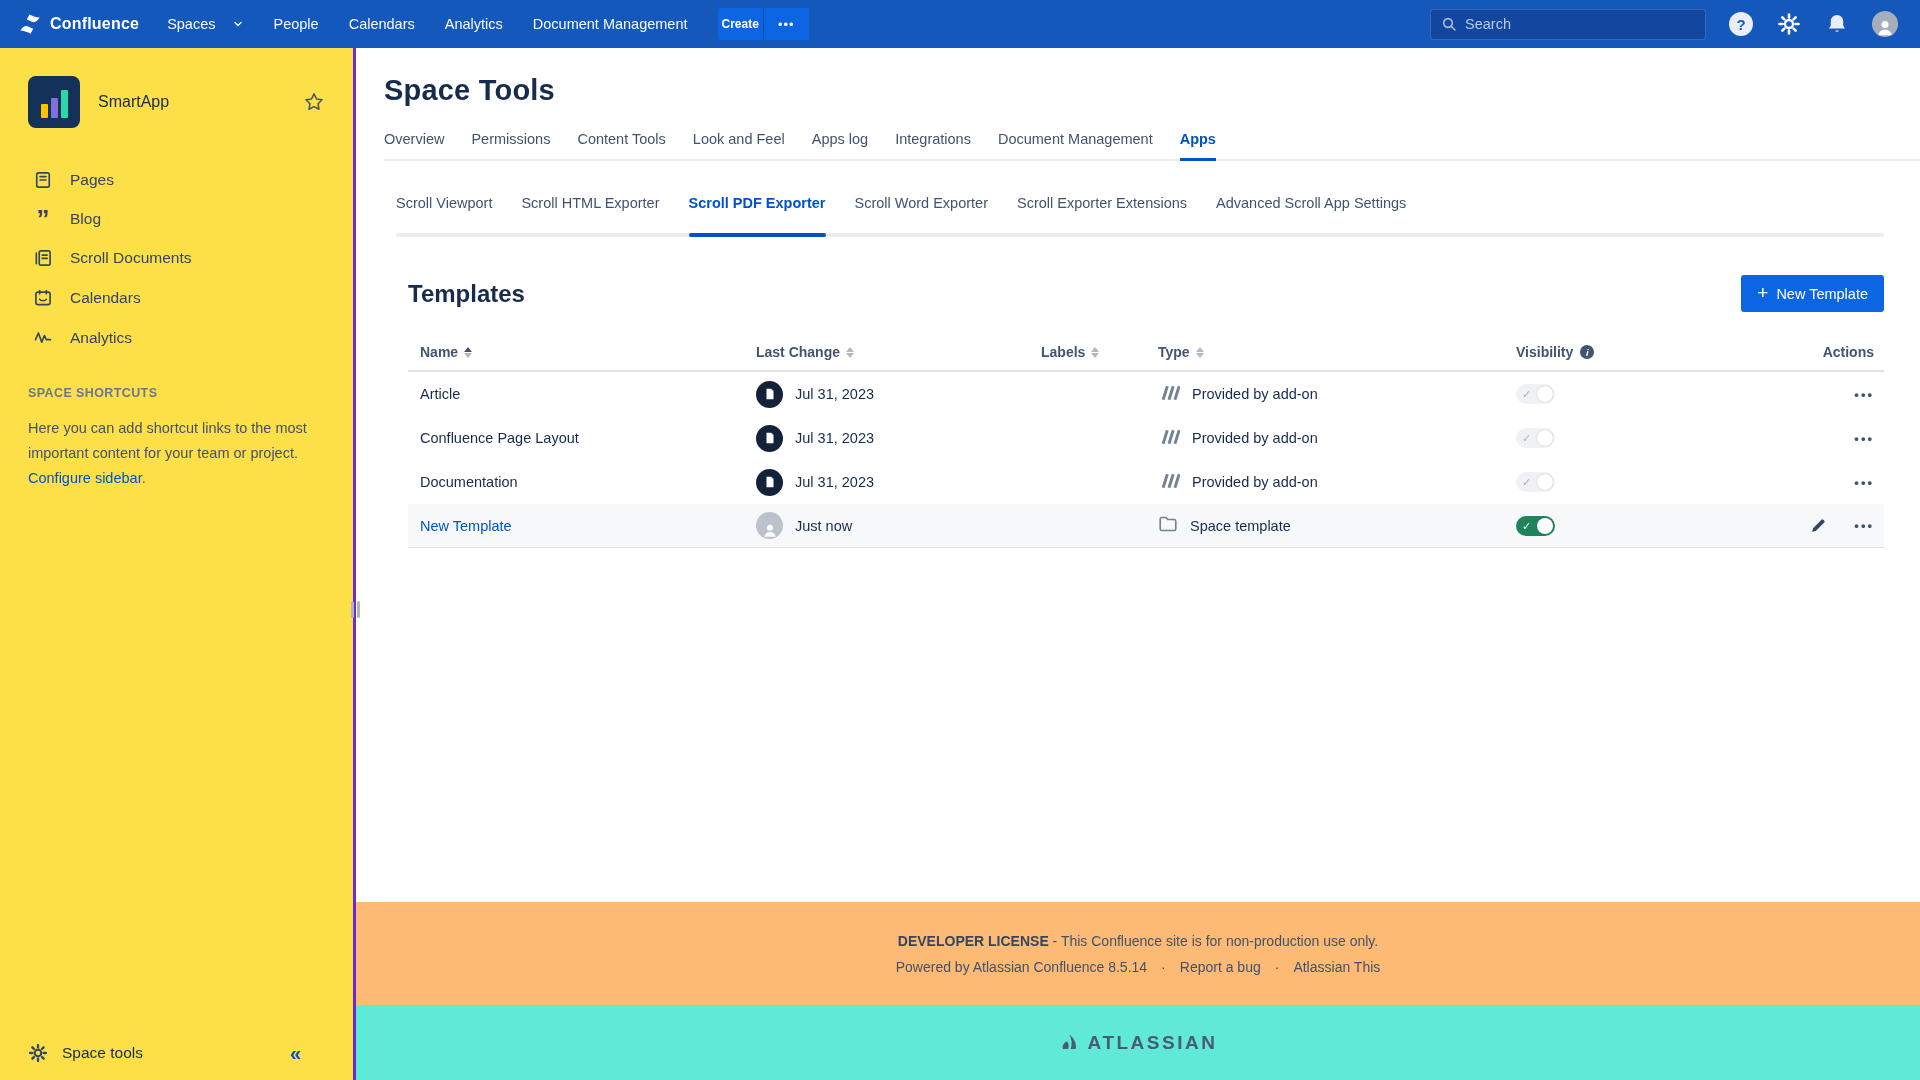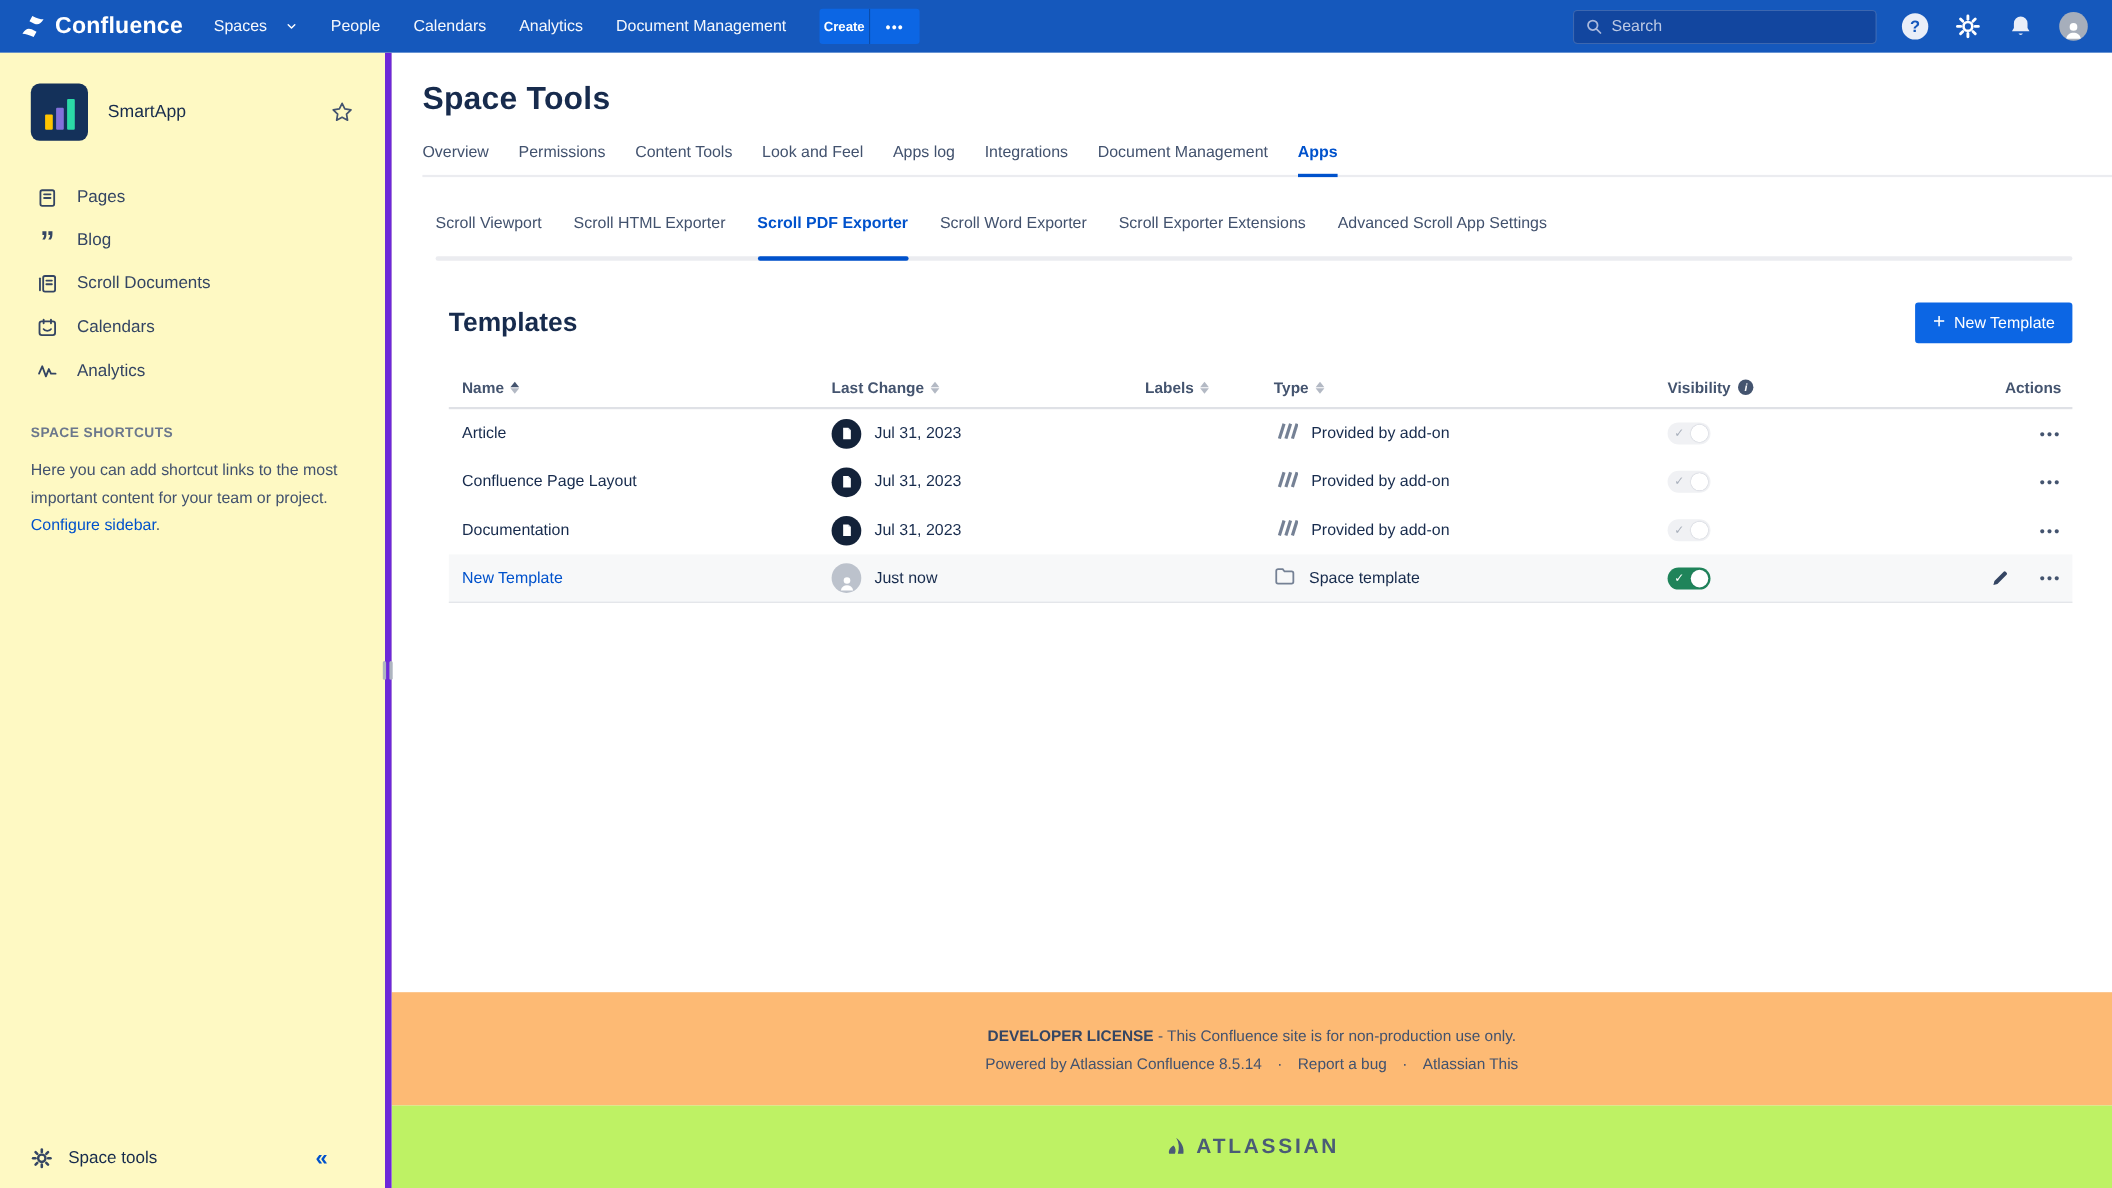--- a/index.html
+++ b/index.html
@@ -3,39 +3,39 @@
 <meta charset="utf-8">
 <style>
   * { margin:0; padding:0; box-sizing:border-box; }
   html,body { width:1920px; height:1080px; overflow:hidden; }
   body { font-family:"Liberation Sans","DejaVu Sans",sans-serif; color:#172B4D; background:#fff; }
   .page { width:1920px; height:1080px; display:flex; flex-direction:column; }
 
   
   .topnav { height:48px; background:#1558BC; display:flex; align-items:center; padding:0 22px 0 18px; flex:0 0 auto; }
   .brand { display:flex; align-items:center; gap:8px; margin-right:28px; cursor:pointer; }
-  .brand-name { color:#fff; font-size:21px; font-weight:700; letter-spacing:.2px; }
+  .brand-name { color:#fff; font-size:16px; font-weight:700; letter-spacing:.2px; }
   .nav-items { display:flex; align-items:center; gap:30px; }
   .nav-item { color:rgba(255,255,255,.96); font-size:14.5px; font-weight:500; display:flex; align-items:center; gap:16px; cursor:pointer; }
   .create-wrap { display:flex; margin-left:30px; background:#0C66E4; border-radius:3px; overflow:hidden; height:32px; }
   .create-btn { color:#fff; font-size:12px; font-weight:700; padding:0 4px; display:flex; align-items:center; cursor:pointer; }
   .more-btn { color:#fff; font-size:13px; padding:0 14px; display:flex; align-items:center; border-left:1px solid rgba(9,30,66,.35); cursor:pointer; letter-spacing:1px; }
   .nav-right { margin-left:auto; display:flex; align-items:center; gap:22px; }
   .search-box { width:276px; height:31px; background:#12469F; border:1px solid rgba(255,255,255,.18); border-radius:4px; display:flex; align-items:center; padding:0 10px; gap:8px; }
   .search-box input { background:transparent; border:none; outline:none; color:#E8EDF8; font-size:14.5px; width:100%; font-family:inherit; }
   .search-box input::placeholder { color:#BCC9E4; }
   .nav-icon { width:26px; height:26px; display:flex; align-items:center; justify-content:center; cursor:pointer; }
   .help-circle { width:24px; height:24px; border-radius:50%; background:#E9EEF8; color:#1558BC; font-weight:700; font-size:15px; display:flex; align-items:center; justify-content:center; }
   .avatar-circle { width:26px; height:26px; border-radius:50%; background:#A6AEBB; display:flex; align-items:flex-end; justify-content:center; overflow:hidden; }
 
   
   .shell { flex:1; display:flex; min-height:0; }
 
   
-  .sidebar { width:356px; flex:0 0 356px; background:#fef9c3; border-right:6px solid #6d28d9; position:relative; padding:28px 28px 0 28px; }
+  .sidebar { width:356px; flex:0 0 356px; background:#fde047; border-right:3px solid #6d28d9; position:relative; padding:28px 28px 0 28px; }
   .space-header { display:flex; align-items:center; gap:18px; }
   .space-icon { width:52px; height:52px; border-radius:8px; background:#14315A; display:flex; align-items:flex-end; justify-content:center; gap:3px; padding-bottom:10px; }
   .space-icon .bar { width:7px; border-radius:1px; }
   .space-name { font-size:16px; font-weight:500; color:#172B4D; flex:1; }
   .star { margin-left:auto; cursor:pointer; display:flex; }
   .side-nav { margin-top:34px; display:flex; flex-direction:column; gap:4px; }
   .side-item { display:flex; align-items:center; gap:16px; padding:8px 4px; font-size:15.5px; color:#344563; border-radius:4px; cursor:pointer; }
   .side-item .s-icon { width:22px; display:flex; justify-content:center; color:#344563; }
   .shortcuts-title { margin-top:30px; font-size:12.5px; font-weight:700; letter-spacing:.4px; color:#6B778C; }
   .shortcuts-text { margin-top:16px; font-size:14.5px; line-height:25px; color:#42526E; width:292px; }
@@ -94,21 +94,21 @@
   .toggle.on { background:#1F845A; }
   .toggle.on .check { color:#fff; }
   .dots { color:#44546F; font-size:13px; letter-spacing:2px; font-weight:700; cursor:pointer; }
   .edit-btn { cursor:pointer; display:flex; margin-right:26px; }
 
   
   .footer-license { height:103px; background:#fdba74; display:flex; flex-direction:column; align-items:center; justify-content:center; gap:10px; font-size:14px; color:#42526E; }
   .footer-license b { color:#344563; }
   .footer-links { display:flex; gap:14px; align-items:center; }
   .footer-links a { color:#42526E; text-decoration:none; cursor:pointer; }
-  .footer-brand { height:75px; background:#bef264; display:flex; align-items:center; justify-content:center; gap:7px; }
+  .footer-brand { height:75px; background:#5eead4; display:flex; align-items:center; justify-content:center; gap:7px; }
   .atl-word { font-size:19px; font-weight:700; letter-spacing:2.5px; color:#4A5B76; }
 </style>
 </head>
 <body>
 
 <div class="page">
 
   <nav class="topnav">
     <div class="brand">
       <span style="display:flex;">

